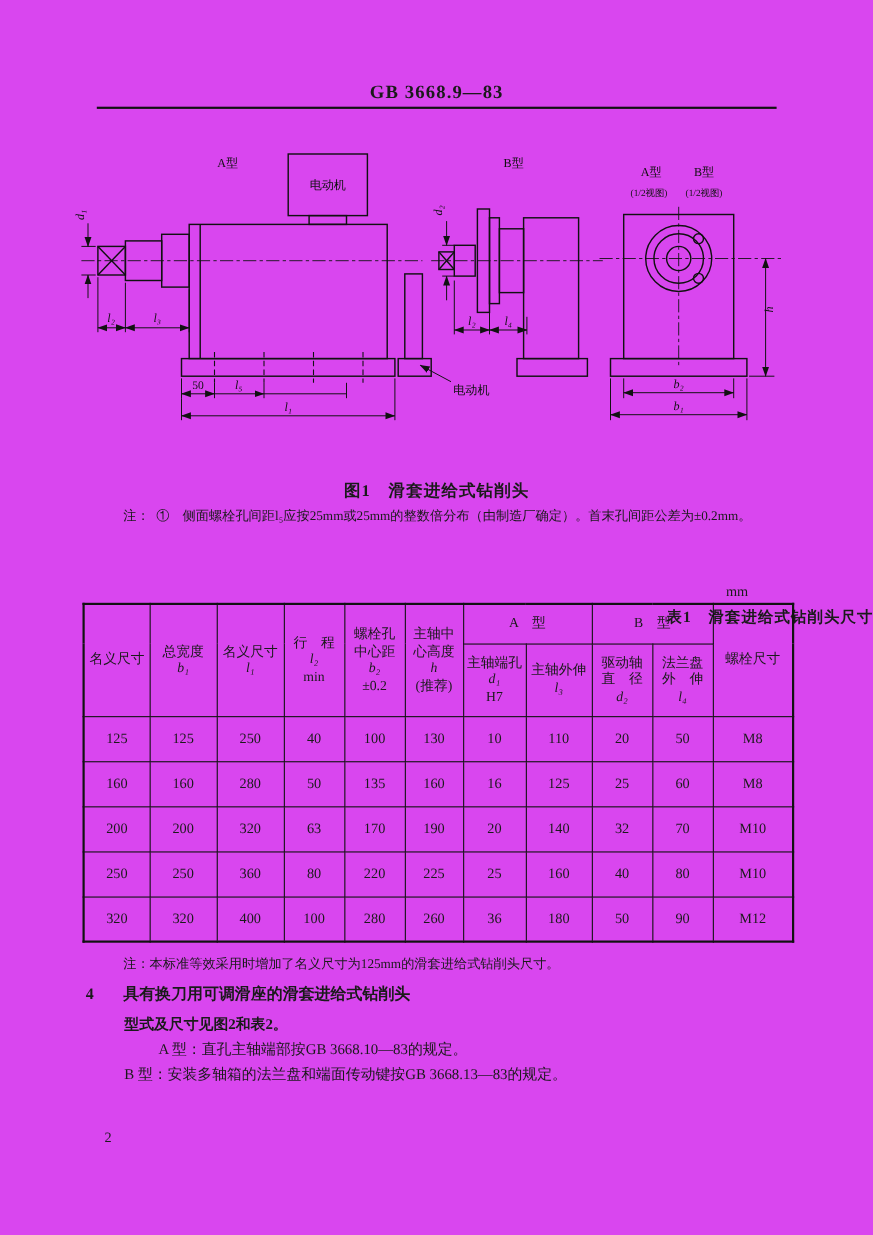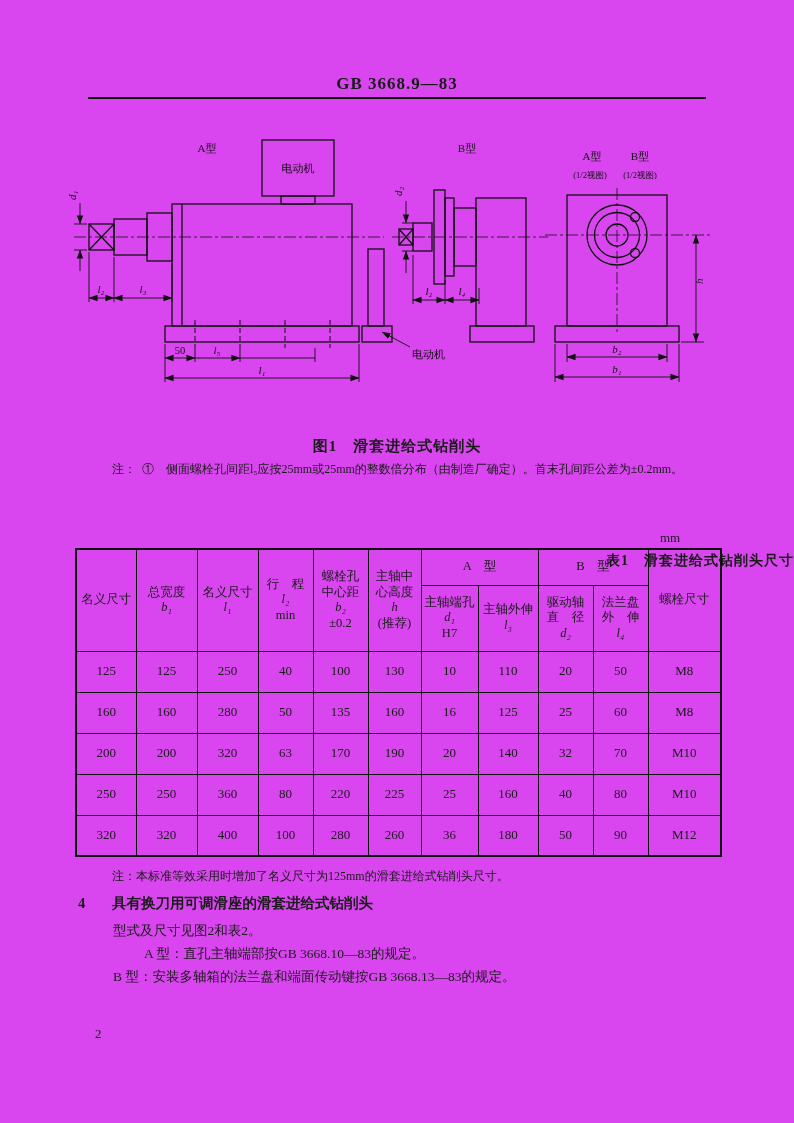--- a/index.html
+++ b/index.html
@@ -35,21 +35,21 @@
   .hr1 { height:36px; }
   .hr2 { height:66px; }
   .dims-table tbody tr { height:41px; }
   .var { font-style:italic; }
 
   .table-footnote { position:absolute; left:112px; top:868px; font-size:12px; }
 
   .section-heading { position:absolute; left:78px; top:894px; font-weight:bold; font-size:14.5px; }
   .section-heading .sec-num { display:inline-block; width:34px; }
   .para { position:absolute; left:113px; font-size:13.5px; }
-  .para-1 { top:922px; }
+  .para-1 { top:922px;font-weight:bold; }
   .para-2 { top:945px;margin-left:31px; }
   .para-3 { top:968px; }
 
   .page-number { position:absolute; left:95px; top:1026px; font-size:13px; }
 
   svg text { font-family:"Liberation Serif", serif; fill:#111; }
   svg text.cjk { font-size:11px; }
   svg text.dim { font-size:11px; font-style:italic; }
   svg text.num { font-size:10.5px; }
   svg text.small { font-size:8.5px; }

